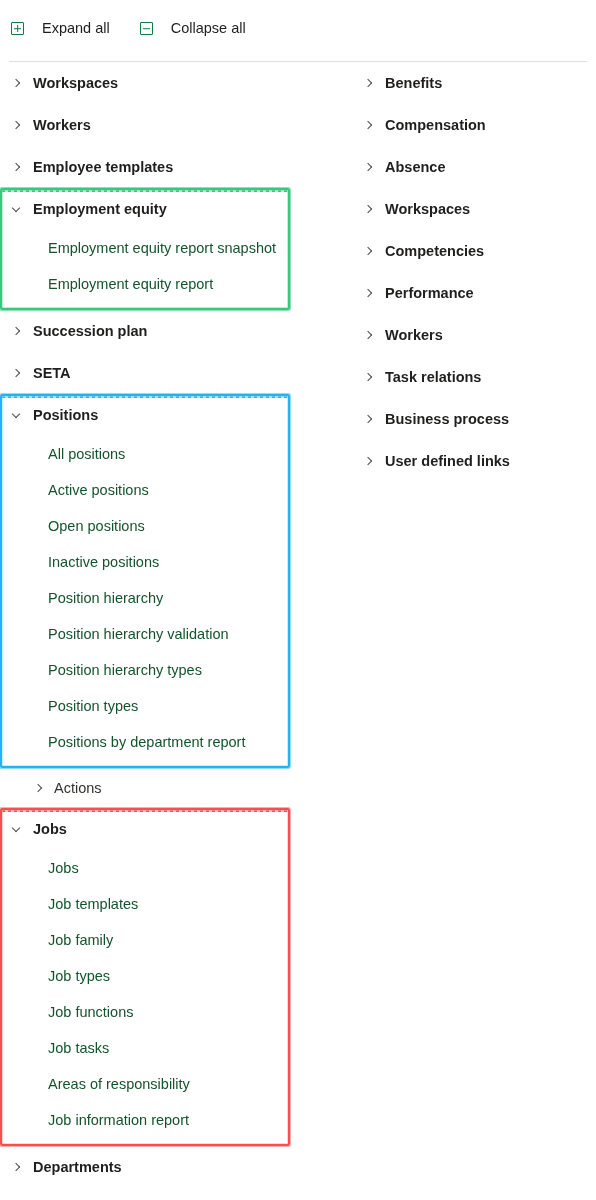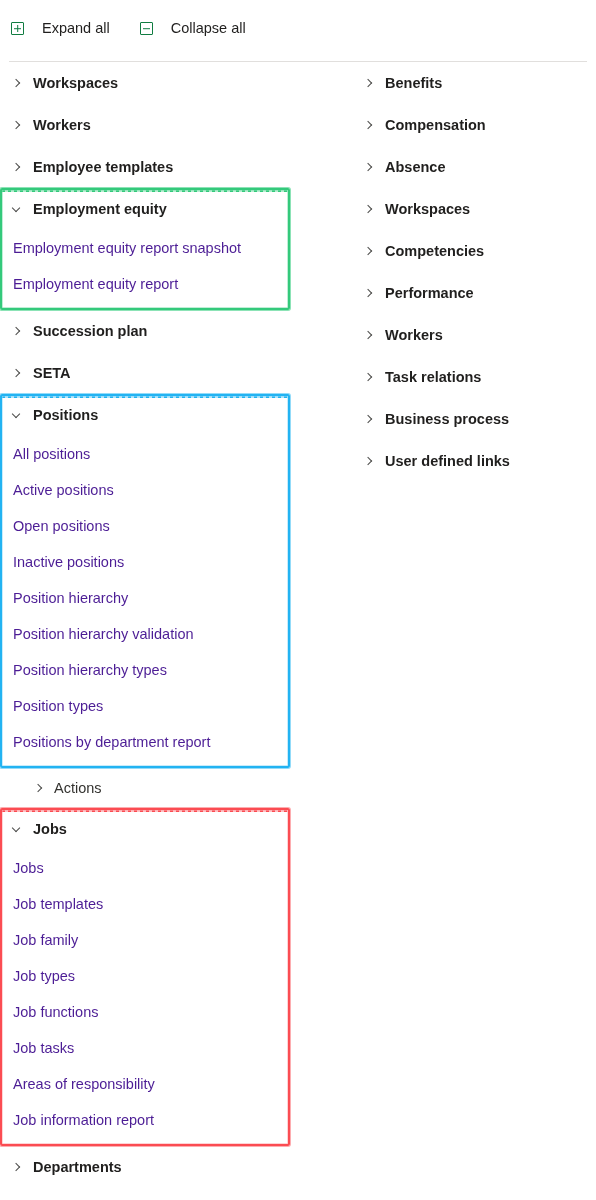--- a/index.html
+++ b/index.html
@@ -126,24 +126,24 @@
     border-bottom: 1.5px solid #4a4a48;
     box-sizing: border-box;
   }
   .chev-right .chev-glyph { transform: rotate(-45deg); }
   .chev-down  .chev-glyph { transform: rotate(45deg); margin-top: -3px; }
 
   .leaf-link {
     display: flex;
     align-items: center;
     height: 36px;
-    padding-left: 13px;
+    padding-left: 48px;
     box-sizing: border-box;
     font-size: 14.5px;
-    color: #4c1d95;
+    color: #14532d;
     text-decoration: none;
     cursor: pointer;
     white-space: nowrap;
   }
 
   
   .subgroup-header {
     display: flex;
     align-items: center;
     height: 40px;

